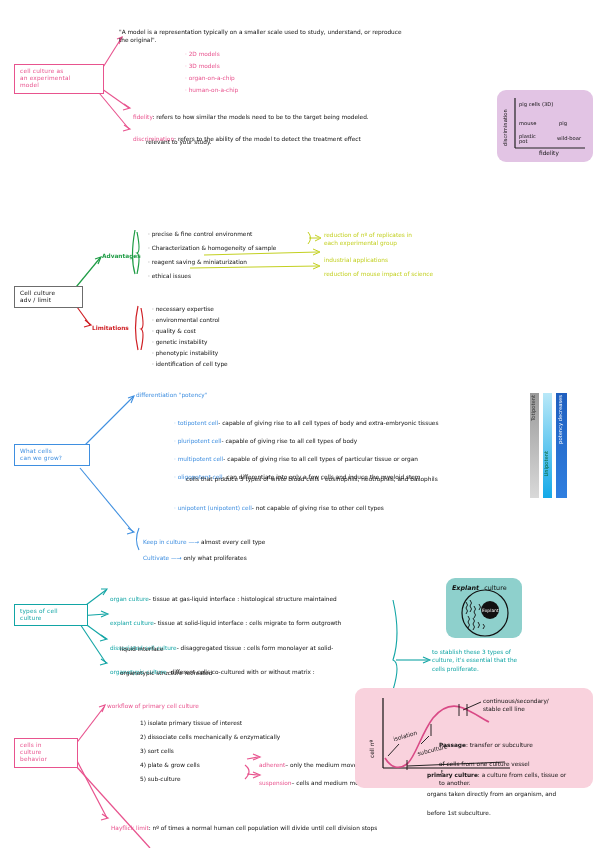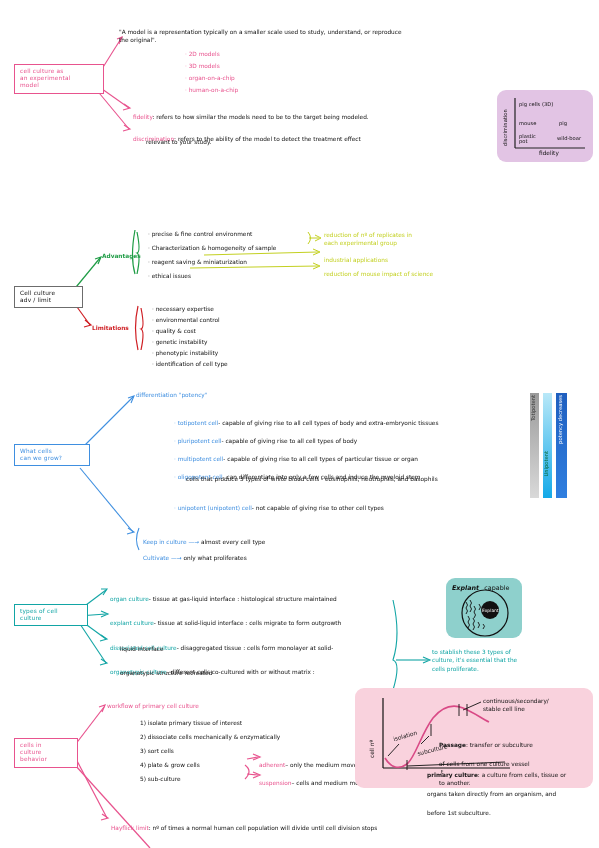--- a/index.html
+++ b/index.html
@@ -228,21 +228,21 @@
   </div>
   <div class="txt black s6" style="left:120px;top:645px;">liquid interface</div>
   <div style="position:absolute;left:110px;top:659px;">
     <span class="teal s6">organotypic culture</span><span class="black s6">- different cells co-cultured with or without matrix :</span>
   </div>
   <div class="txt black s6" style="left:120px;top:669px;">organotypic structure recreated</div>
 
   <div class="panel panel-teal" style="left:446px;top:578px;width:76px;height:60px;"></div>
   <div style="position:absolute;left:452px;top:575px;">
     <span class="black s7 bold" style="font-style:italic;">Explant</span>
-    <span class="black s7">capable</span>
+    <span class="black s7">culture</span>
   </div>
   <svg width="66" height="50" style="position:absolute;left:452px;top:588px;">
     <circle cx="33" cy="25" r="23" fill="none" stroke="#111" stroke-width="1.2"></circle>
     <circle cx="38" cy="22" r="9" fill="#111"></circle>
     <g stroke="#111" stroke-width="0.9" fill="none">
       <path d="M14,14 q3,3 0,6 q3,3 0,6"></path>
       <path d="M18,12 q3,3 0,6 q3,3 0,6"></path>
       <path d="M16,28 q3,3 0,6 q3,3 0,6"></path>
       <path d="M21,30 q3,3 0,6 q3,3 0,6"></path>
       <path d="M26,34 q3,3 0,6"></path>

